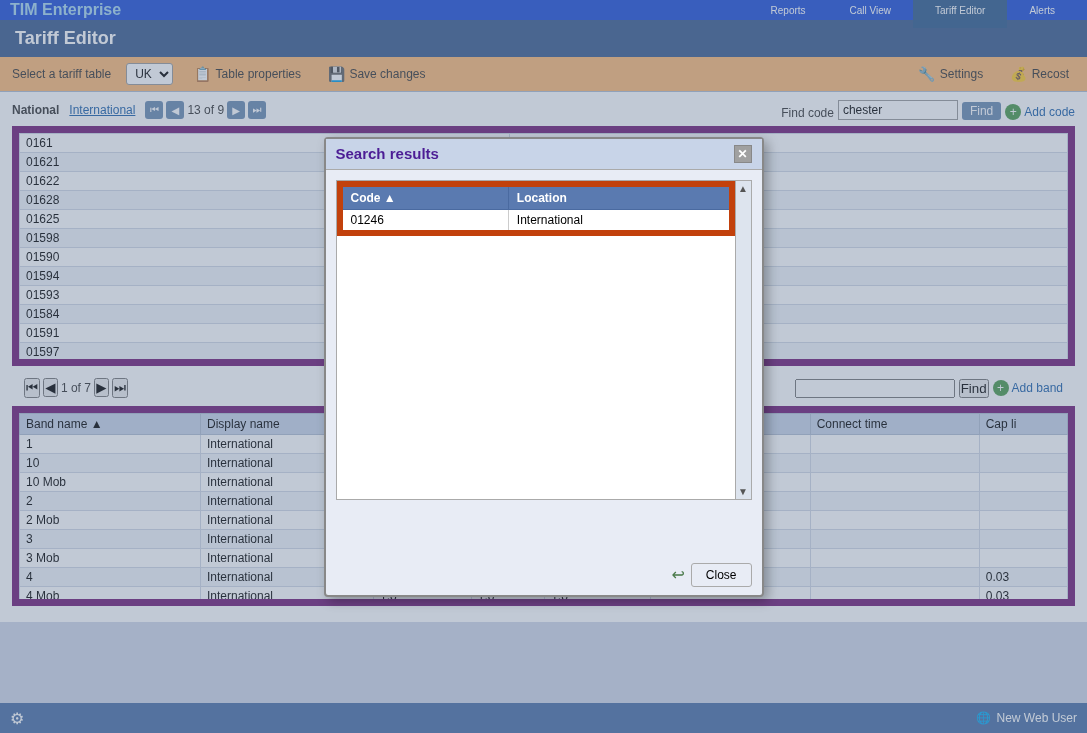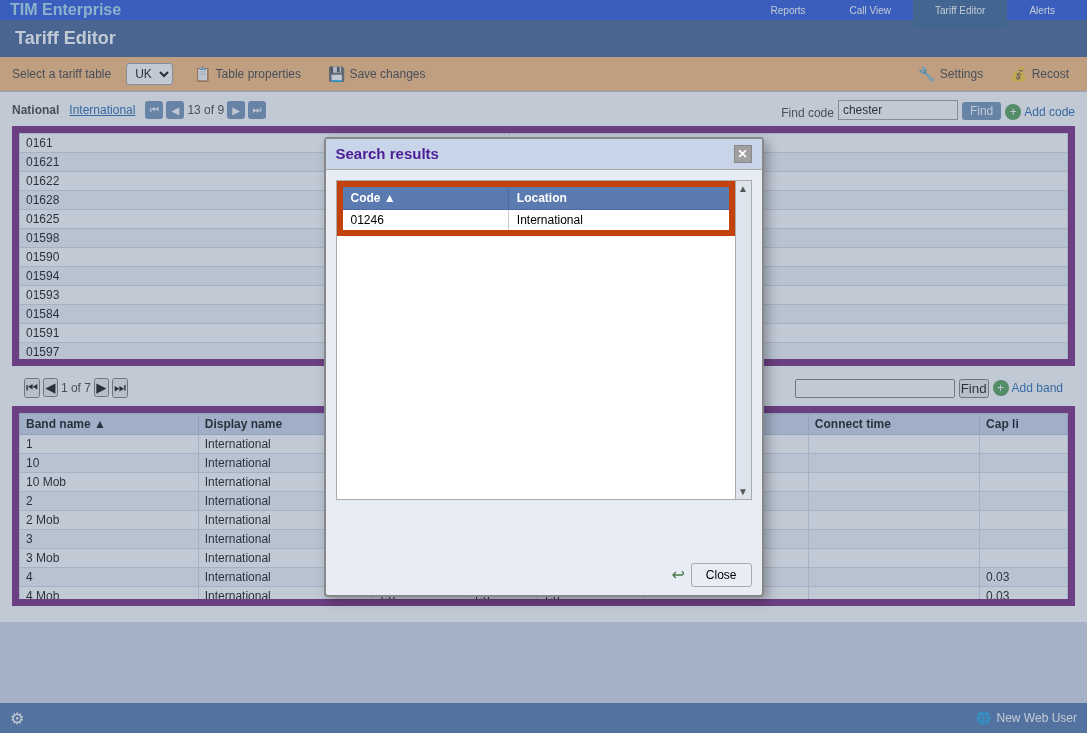--- a/index.html
+++ b/index.html
@@ -162,21 +162,21 @@
       width: 100%;
       border-collapse: collapse;
       background: white;
       font-size: 12px;
     }
     .data-table th {
       background: #c8d4e8;
       border: 1px solid #b0bcd0;
       padding: 3px 6px;
       text-align: left;
-      font-weight: bold;
+      font-weight: normal;
     }
     .data-table td {
       border: 1px solid #d0d8e4;
       padding: 2px 6px;
     }
     .data-table tr:nth-child(even) td { background: #f0f4f8; }
     .data-table tr:nth-child(odd) td { background: white; }
 
     
     .table-container {

